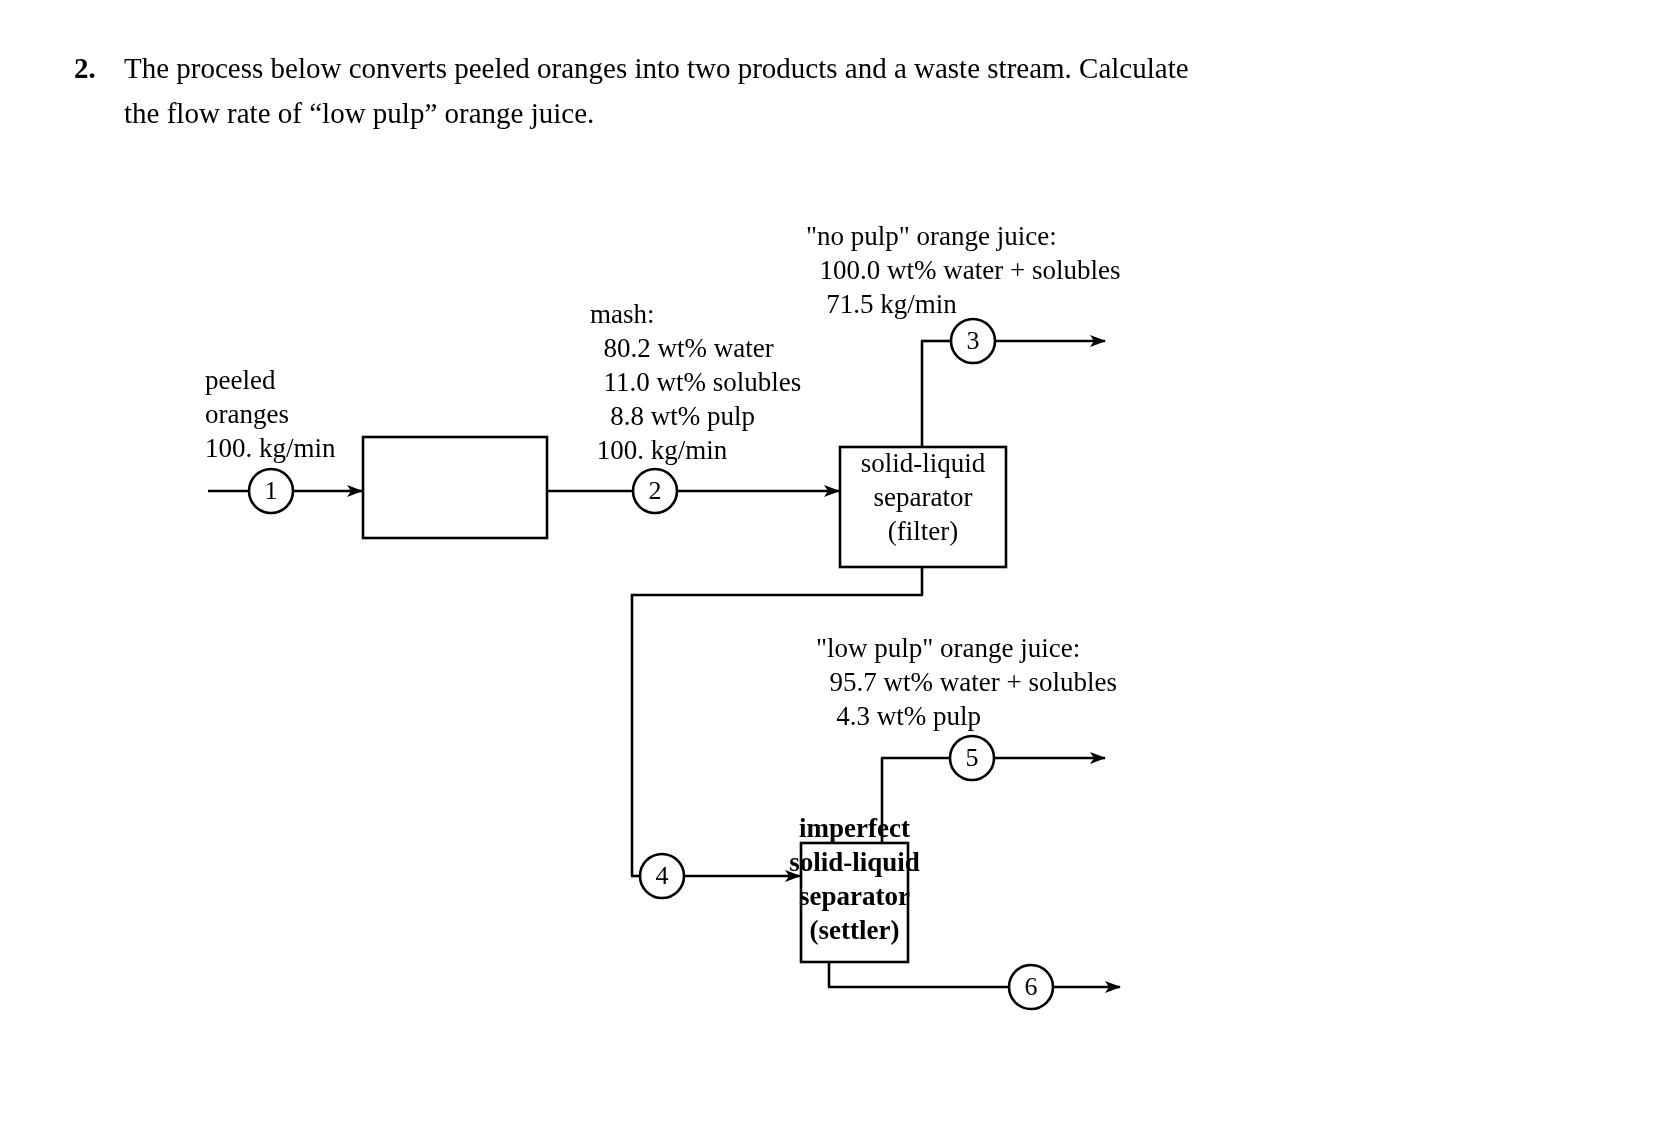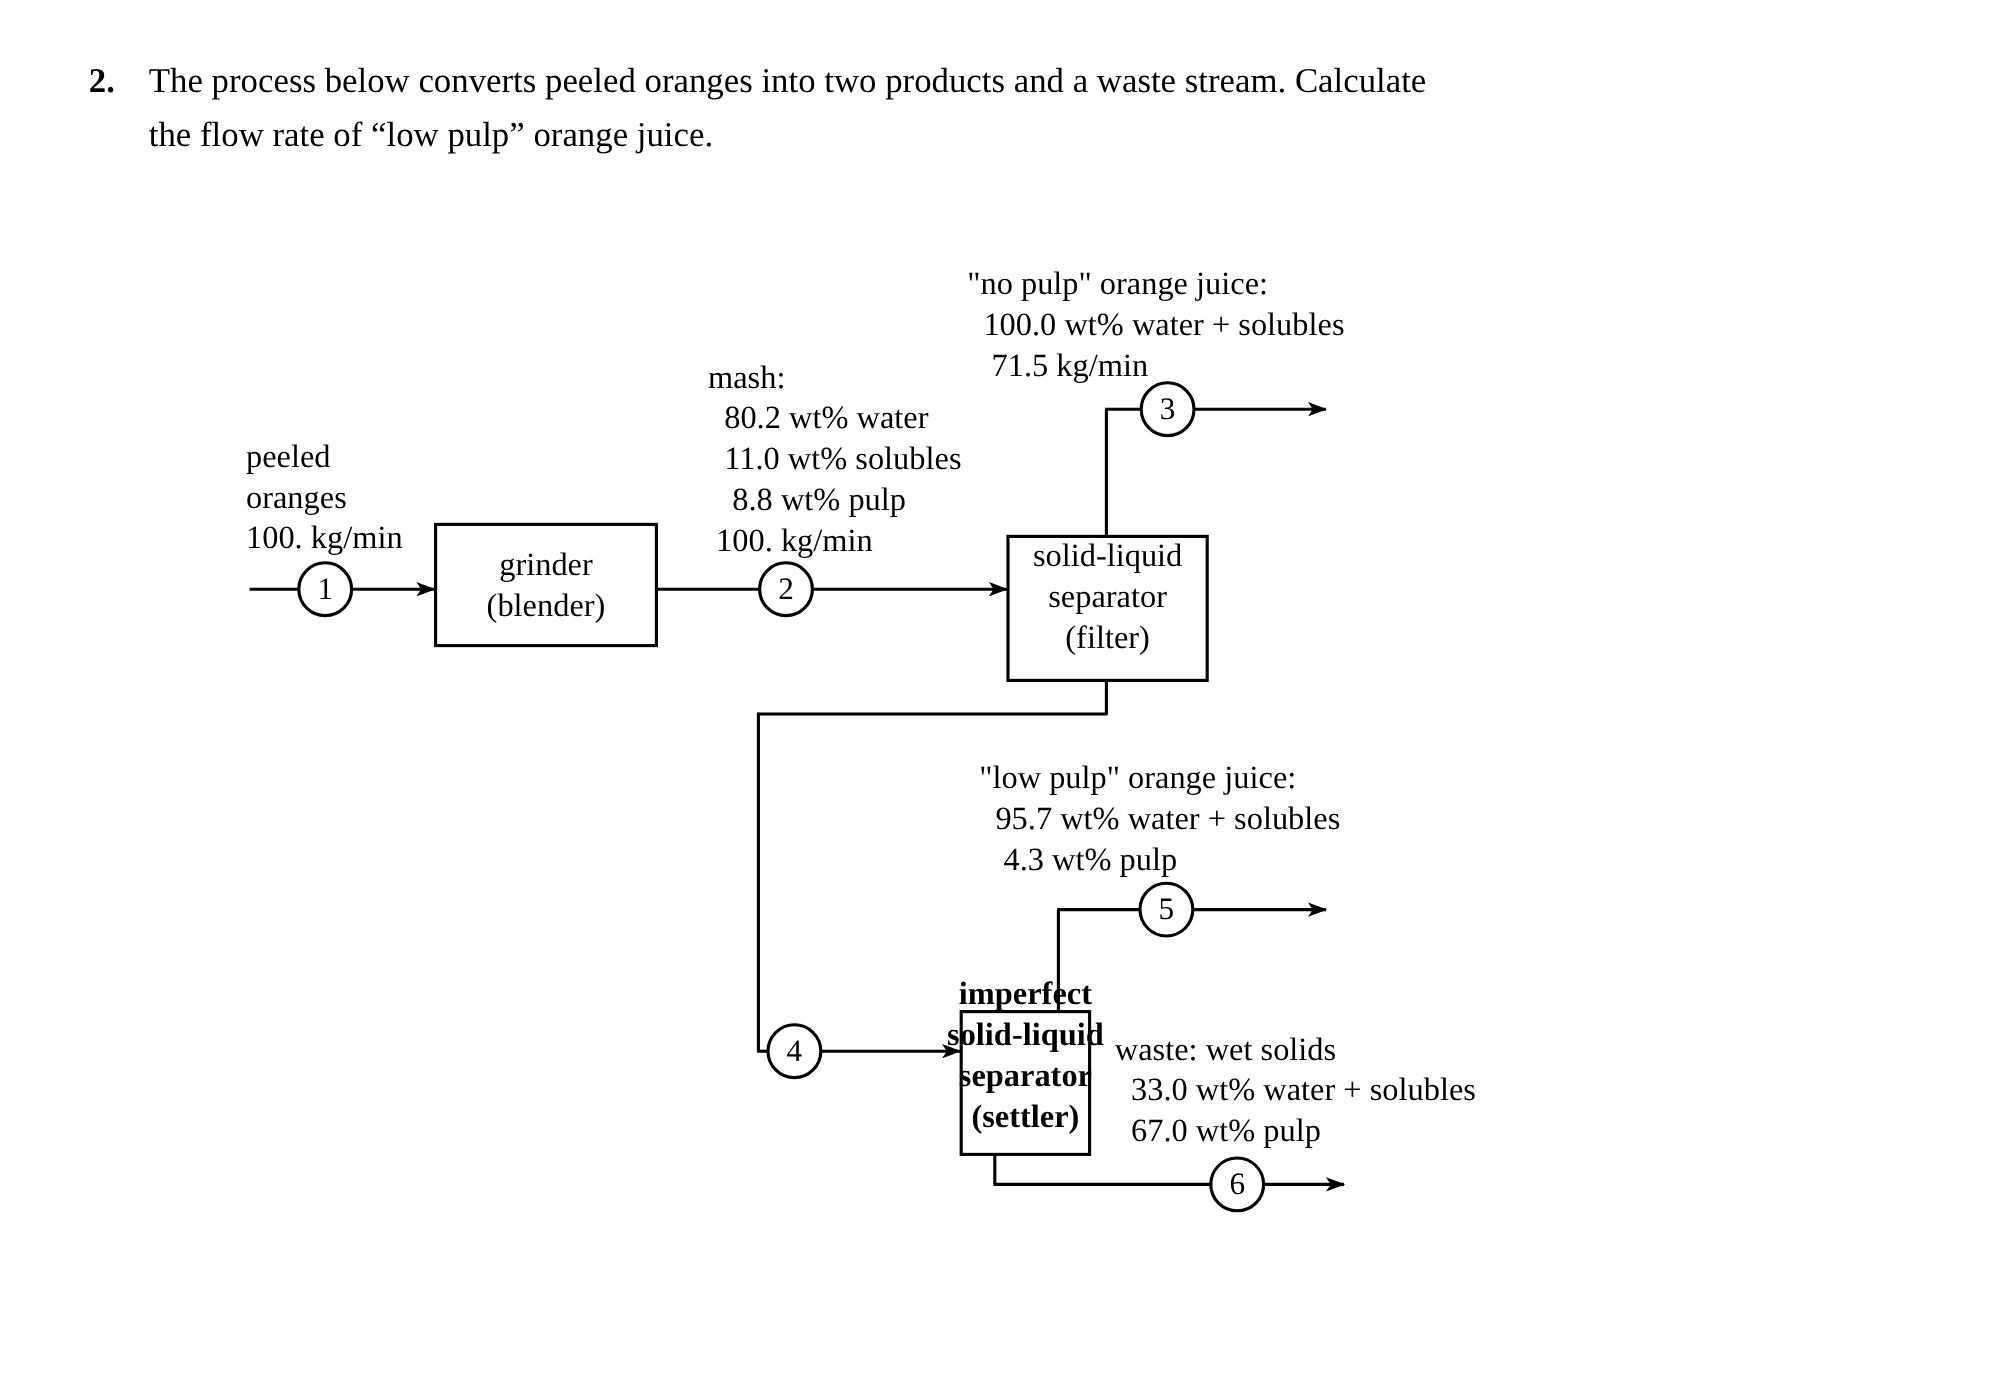--- a/index.html
+++ b/index.html
@@ -125,22 +125,20 @@
 
       <circle cx="271" cy="491" r="22"></circle>
       <circle cx="655" cy="491" r="22"></circle>
       <circle cx="973" cy="341" r="22"></circle>
       <circle cx="662" cy="876" r="22"></circle>
       <circle cx="972" cy="758" r="22"></circle>
       <circle cx="1031" cy="987" r="22"></circle>
     </g>
   </svg>
 
-  <div class="boxtext" style="left:363px; top:453px; width:184px;">grinder
-(blender)</div>
 
   <div class="boxtext" style="left:840px; top:446px; width:166px;">solid-liquid
 separator
 (filter)</div>
 
   <div class="boxtext" style="left:753px; top:811px; width:203px;font-weight:bold;">imperfect
 solid-liquid
 separator
 (settler)</div>
 
@@ -156,23 +154,20 @@
 
   <div class="lbl left" style="left:806px; top:219px; width:400px;">"no pulp" orange juice:
   100.0 wt% water + solubles
    71.5 kg/min</div>
 
 
   <div class="lbl left" style="left:816px; top:631px; width:400px;">"low pulp" orange juice:
   95.7 wt% water + solubles
    4.3 wt% pulp</div>
 
-  <div class="lbl left" style="left:929px; top:857px; width:400px;">waste: wet solids
-  33.0 wt% water + solubles
-  67.0 wt% pulp</div>
 
   <div class="streamnum" style="left:251px; top:478px;">1</div>
   <div class="streamnum" style="left:635px; top:478px;">2</div>
   <div class="streamnum" style="left:953px; top:328px;">3</div>
   <div class="streamnum" style="left:642px; top:863px;">4</div>
   <div class="streamnum" style="left:952px; top:745px;">5</div>
   <div class="streamnum" style="left:1011px; top:974px;">6</div>
 
 </div>
 

